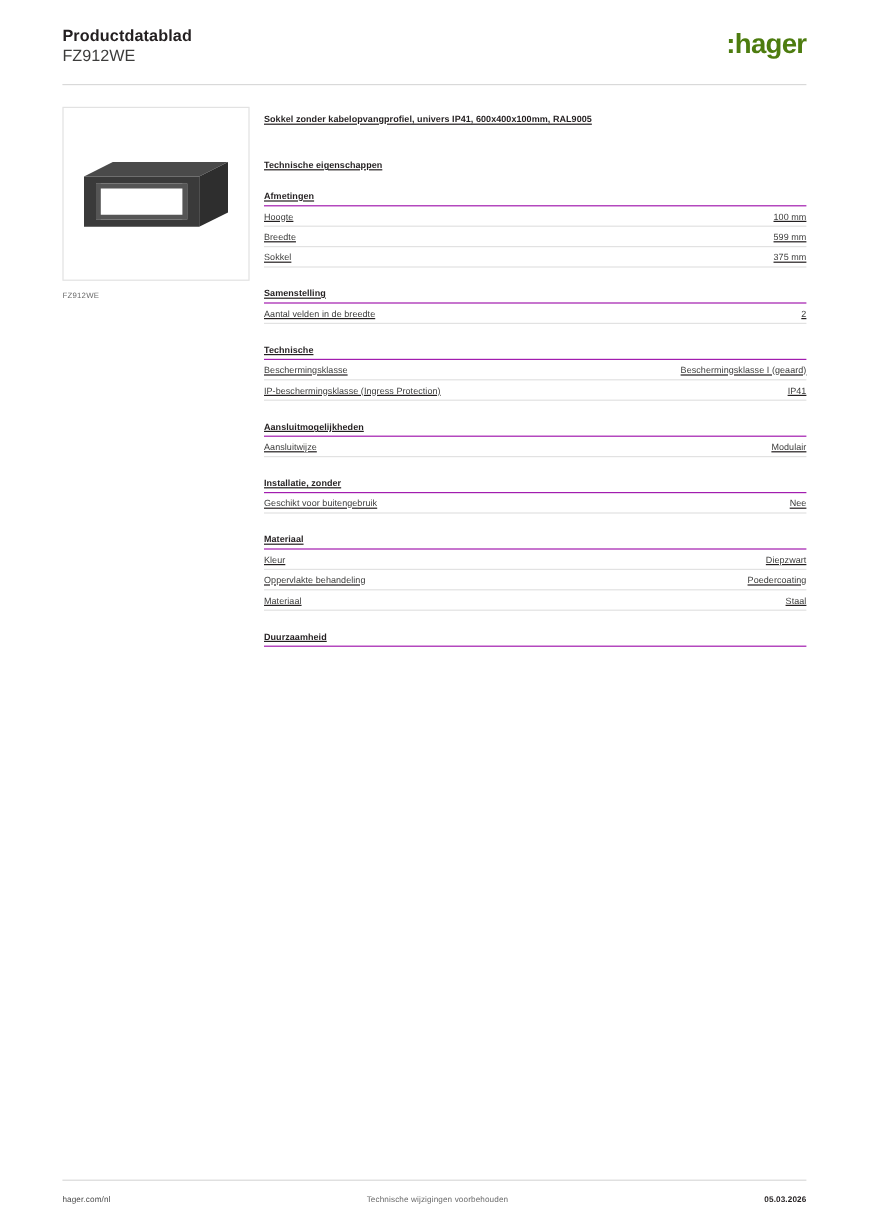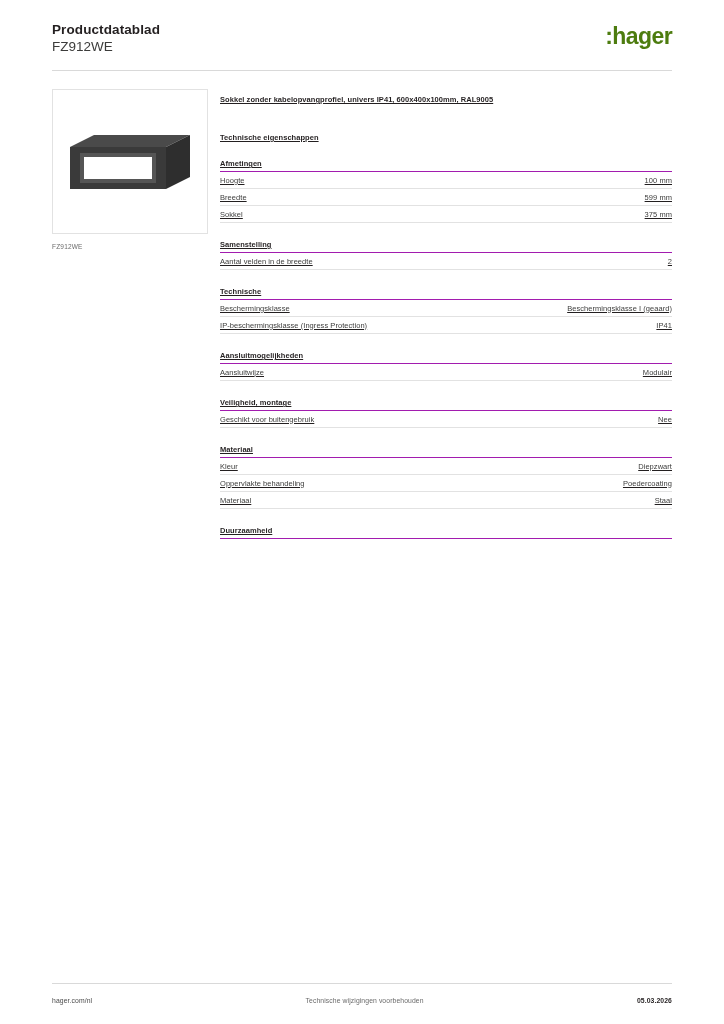--- a/index.html
+++ b/index.html
@@ -237,21 +237,21 @@
 
     <div class="group">
       <div class="group-head">Aansluitmogelijkheden</div>
       <div class="row">
         <span class="label">Aansluitwijze</span>
         <span class="value">Modulair</span>
       </div>
     </div>
 
     <div class="group">
-      <div class="group-head">Veiligheid, montage</div>
+      <div class="group-head">Installatie, zonder</div>
       <div class="row">
         <span class="label">Geschikt voor buitengebruik</span>
         <span class="value">Nee</span>
       </div>
     </div>
 
     <div class="group">
       <div class="group-head">Materiaal</div>
       <div class="row">
         <span class="label">Kleur</span>

